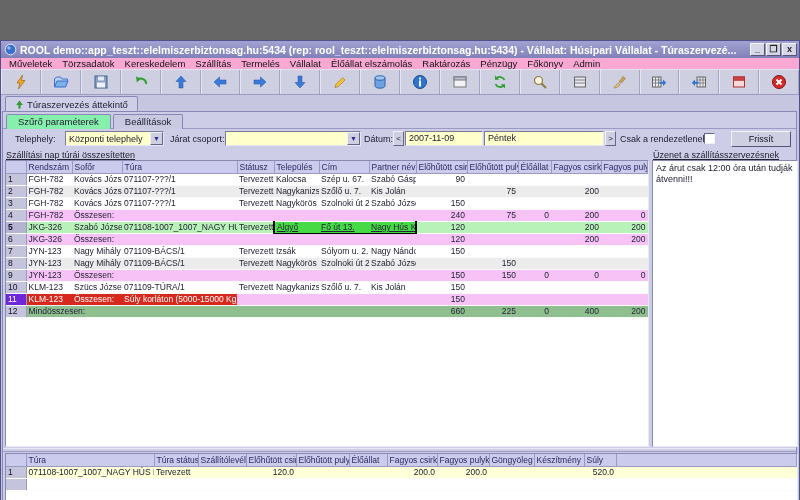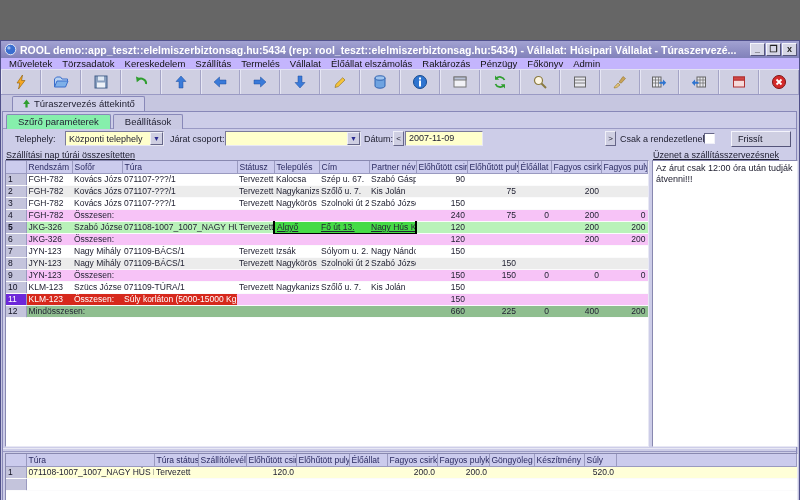--- a/index.html
+++ b/index.html
@@ -8,29 +8,29 @@
     font-family:"Liberation Sans",sans-serif;border:1px solid #50508a;overflow:hidden;margin-top:40px;}
   
   .titlebar{height:17px;background:linear-gradient(#a2a2d2,#8181ba);display:flex;align-items:center;
     padding:0 2px;color:#fff;font-size:10.5px;font-weight:bold;}
   .titleicon{width:13px;height:13px;margin:0 3px 0 1px;flex:none;}
   .titletext{flex:1;white-space:nowrap;overflow:hidden;}
   .winbtns{display:flex;flex:none;margin-left:2px;}
   .winbtn{width:15px;height:13px;background:#d6d6e6;border:1px solid;border-color:#f4f4fc #55557a #55557a #f4f4fc;
     color:#222;font-size:9px;line-height:10px;text-align:center;margin-left:1px;font-weight:bold;cursor:default;}
   
-  .menubar{height:11px;background:#c4b5fd;display:flex;align-items:center;padding:0 3px;font-size:9.5px;color:#111;}
+  .menubar{height:11px;background:#f9a8d4;display:flex;align-items:center;padding:0 3px;font-size:9.5px;color:#111;}
   .mitem{padding:0 5px;white-space:nowrap;}
   
   .toolbar{height:26px;background:#c9c9de;display:flex;border-top:1px solid #e2e2f2;border-bottom:1px solid #9a9ac4;}
   .tbtn{flex:1;display:flex;align-items:center;justify-content:center;
     border-left:1px solid #e6e6f4;border-right:1px solid #a4a4c6;background:#cfcfe2;}
   .tbtn svg{width:16px;height:16px;}
   
-  .tabstrip{height:16px;display:flex;align-items:center;padding-left:11px;}
+  .tabstrip{height:16px;display:flex;align-items:flex-end;padding-left:4px;}
   .tab{height:15px;display:flex;align-items:center;gap:3px;padding:0 9px;font-size:9.5px;color:#223;
     background:#cfcfe8;border:1px solid #8888b8;border-bottom:none;border-radius:2px 2px 0 0;}
   .tab svg{width:9px;height:9px;}
   
   .mainpanel{position:absolute;left:1px;right:2px;top:70px;height:411px;border:1px solid #8888b8;background:#cdcde8;}
   .subtabs{position:absolute;left:3px;top:2px;display:flex;height:15px;z-index:2;}
   .subtab{padding:1px 11px 0;font-size:9.5px;color:#223;background:#c9c9e2;border:1px solid #8888b8;
     border-bottom:none;border-radius:2px 2px 0 0;margin-right:2px;}
   .subtab.active{background:#86efac;}
   .pagetopline{position:absolute;left:0;right:0;top:16px;border-top:1px solid #9a9ac4;}
@@ -42,21 +42,21 @@
   .combo .cval{flex:1;padding:0 3px;font-size:9px;white-space:nowrap;overflow:hidden;}
   .combo .dd{width:13px;height:13px;flex:none;background:#cfcfe2;border:1px solid;
     border-color:#f0f0f8 #666688 #666688 #f0f0f8;color:#2a2a90;font-size:7px;line-height:11px;text-align:center;}
   .spinbtn{position:absolute;top:2px;width:11px;height:15px;background:#cfcfe2;border:1px solid;
     border-color:#f0f0f8 #666688 #666688 #f0f0f8;color:#223;font-size:8px;line-height:13px;text-align:center;}
   .field{position:absolute;top:2px;height:15px;background:#ffffcc;border:1px solid;
     border-color:#7a7a9a #e8e8f4 #e8e8f4 #7a7a9a;padding:1px 3px;font-size:9px;white-space:nowrap;overflow:hidden;}
   .checkbox{position:absolute;top:4px;width:11px;height:11px;background:#fff;border:1px solid;
     border-color:#666688 #f0f0f8 #f0f0f8 #666688;}
   .pushbtn{position:absolute;background:#cfcfe2;border:1px solid;border-color:#f4f4fc #55557a #55557a #f4f4fc;
-    font-size:9px;color:#112;text-align:left;font-family:"Liberation Sans",sans-serif;}
+    font-size:9px;color:#112;text-align:center;font-family:"Liberation Sans",sans-serif;}
   
   .seclabel{position:absolute;font-size:9px;color:#223;text-decoration:underline;white-space:nowrap;}
   
   .tablewrap{position:absolute;left:2px;top:48px;width:644px;height:287px;background:#fff;
     border:1px solid;border-color:#8888b0 #e8e8f4 #e8e8f4 #8888b0;overflow:hidden;}
   table.grid{border-collapse:collapse;table-layout:fixed;width:100%;font-size:8.5px;color:#223;}
   table.grid th{background:#cbcbed;color:#2a2a60;font-weight:normal;text-align:left;
     border-right:1px solid #9a9ac0;border-bottom:1px solid #9a9ac0;height:12px;padding:0 2px;
     white-space:nowrap;overflow:hidden;}
   table.grid td{height:12px;padding:0 2px;white-space:nowrap;overflow:hidden;
@@ -276,20 +276,21 @@
         <span class="dd">▼</span>
       </div>
       <span class="flabel" style="left:167px">Járat csoport:</span>
       <div class="combo" style="left:222px;width:136px">
         <span class="cval"></span>
         <span class="dd">▼</span>
       </div>
       <span class="flabel" style="left:361px">Dátum:</span>
       <span class="spinbtn" style="left:390px">&lt;</span>
       <span class="field" style="left:402px;width:78px">2007-11-09</span>
+      <span class="field" style="left:481px;width:120px">Péntek</span>
       <span class="spinbtn" style="left:602px">&gt;</span>
       <span class="flabel" style="left:617px">Csak a rendezetlenek:</span>
       <span class="checkbox" style="left:701px"></span>
       <button class="pushbtn" style="left:728px;top:2px;width:60px;height:16px">Frissít</button>
     </div>
 
     <div class="seclabel" style="left:3px;top:38px">Szállítási nap túrái összesítetten</div>
     <div class="seclabel" style="left:650px;top:38px">Üzenet a szállításszervezésnek</div>
 
     <div class="tablewrap">

